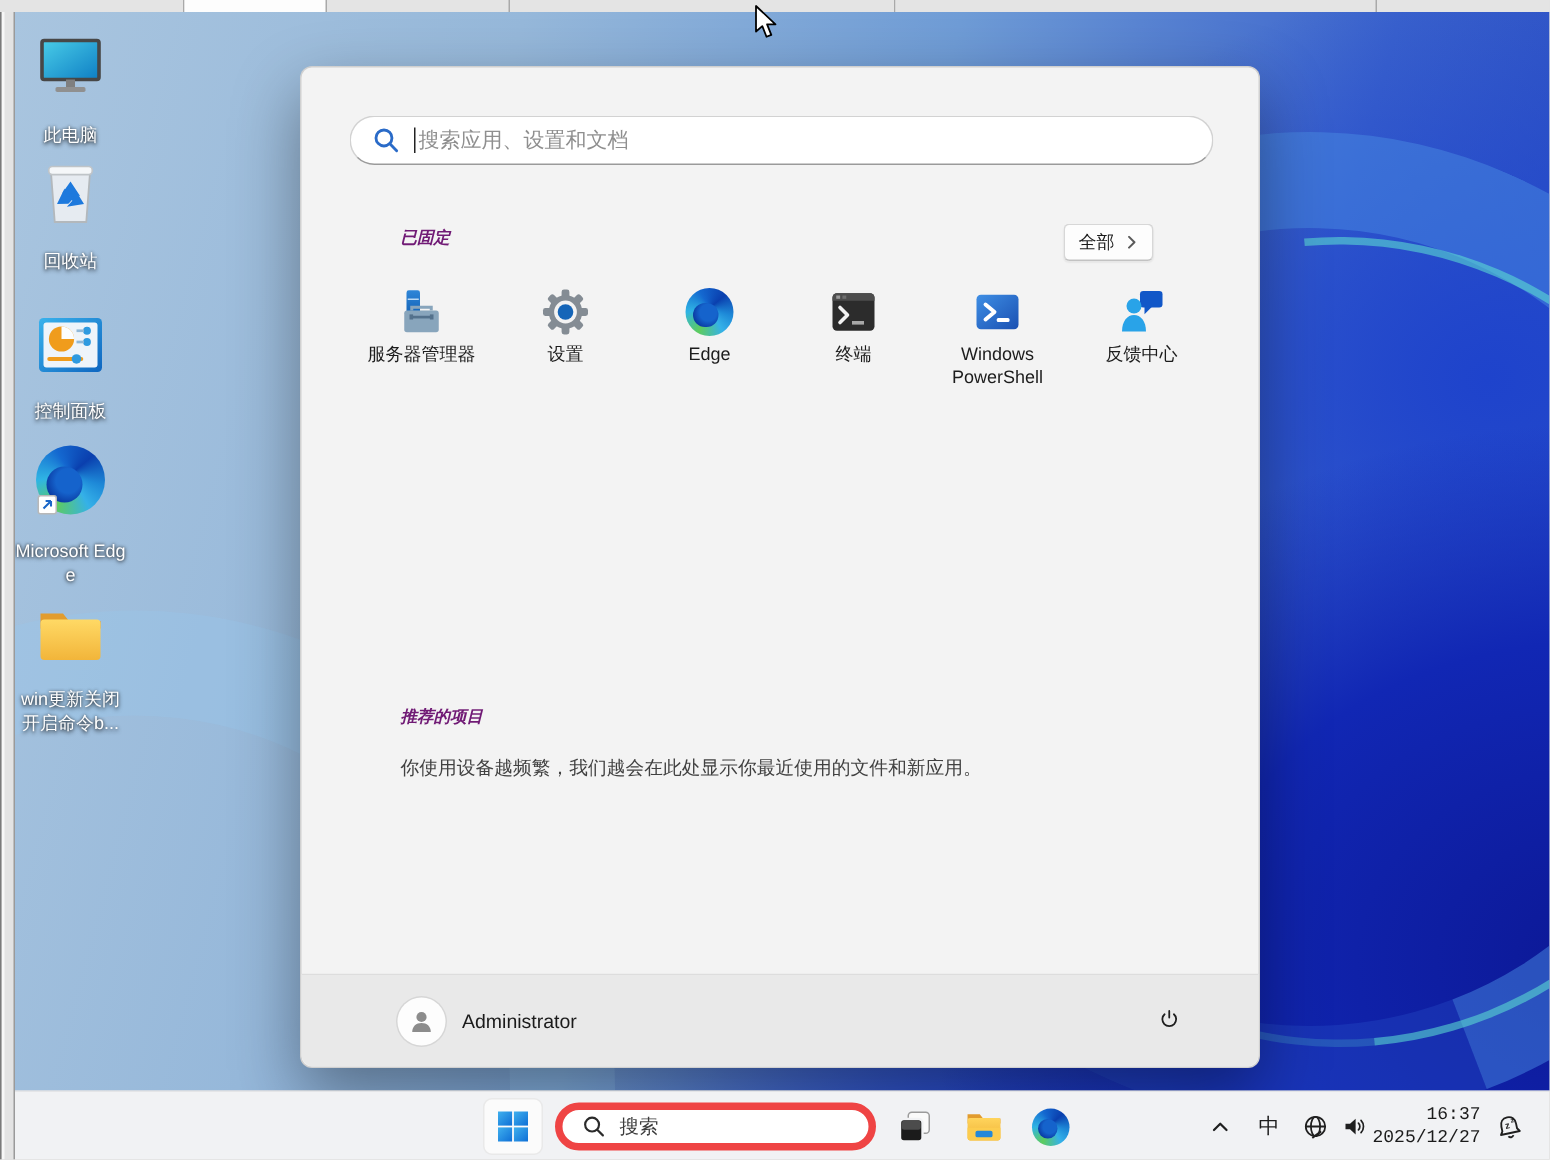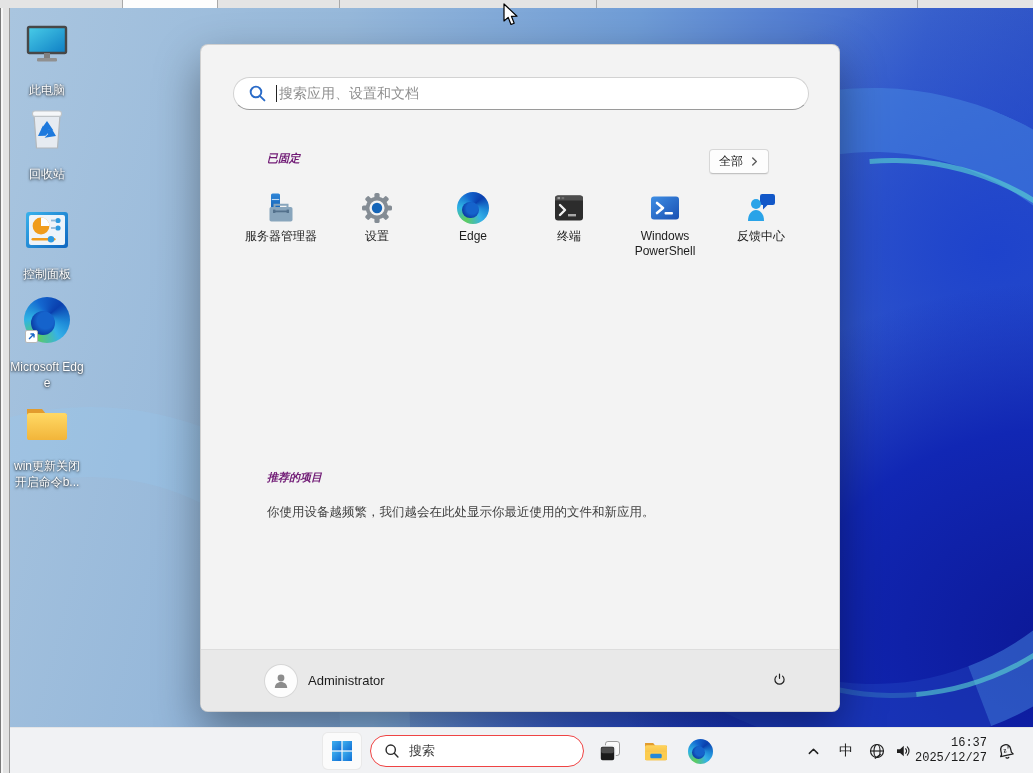--- a/index.html
+++ b/index.html
@@ -76,21 +76,21 @@
   .power-btn { position:absolute; right:40px; top:11px; width:40px; height:40px; border-radius:5px;
     display:flex; align-items:center; justify-content:center; cursor:pointer; }
 
   
   .taskbar { position:absolute; left:10px; top:727px; width:1023px; height:46px; background:#f1f2f4;
     border-top:1px solid rgba(0,0,0,.05); }
   .tb-start { position:absolute; left:312px; top:4px; width:40px; height:38px; background:#fbfbfb;
     border:1px solid rgba(0,0,0,.07); border-radius:6px; display:flex; align-items:center;
     justify-content:center; cursor:pointer; }
   .tb-search { position:absolute; left:360px; top:7px; width:214px; height:32px; background:#fff;
-    border:1px solid #ef4444; border-radius:16px; display:flex; align-items:center; padding:0 13px;
+    border:5px solid #ef4444; border-radius:16px; display:flex; align-items:center; padding:0 13px;
     gap:9px; cursor:pointer; }
   .tb-search .ph { font-size:13px; color:#3c3c3c; }
   .tb-btn { position:absolute; top:5px; width:36px; height:36px; border-radius:5px; display:flex;
     align-items:center; justify-content:center; cursor:pointer; }
   .tray-btn { position:absolute; top:0; height:46px; display:flex; align-items:center;
     justify-content:center; cursor:pointer; }
   .ime { font-size:14px; color:#1c1c1c; }
   .clock { position:absolute; left:903px; top:0; width:74px; height:46px; display:flex;
     flex-direction:column; justify-content:center; text-align:right; font-size:12px; color:#1b1b1b;
     line-height:15px; cursor:pointer;font-family:Liberation Mono, monospace; }

